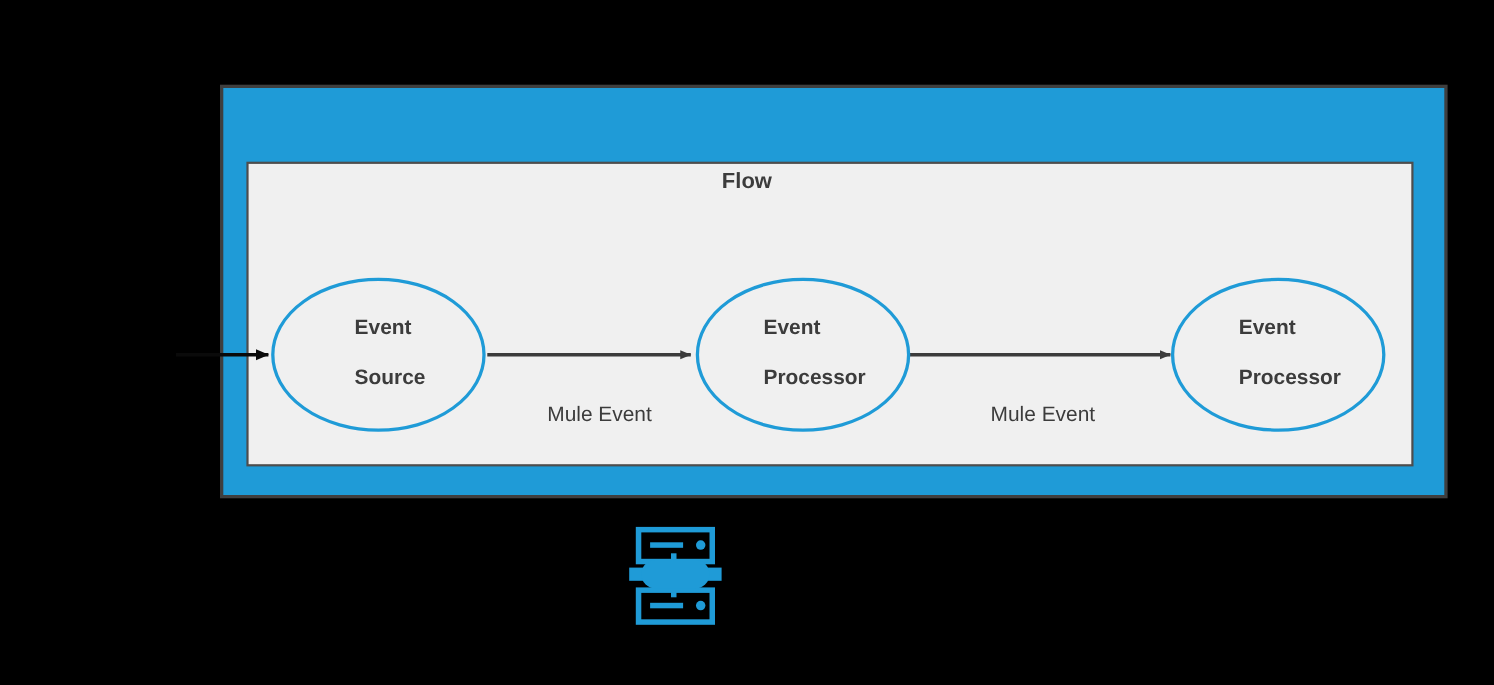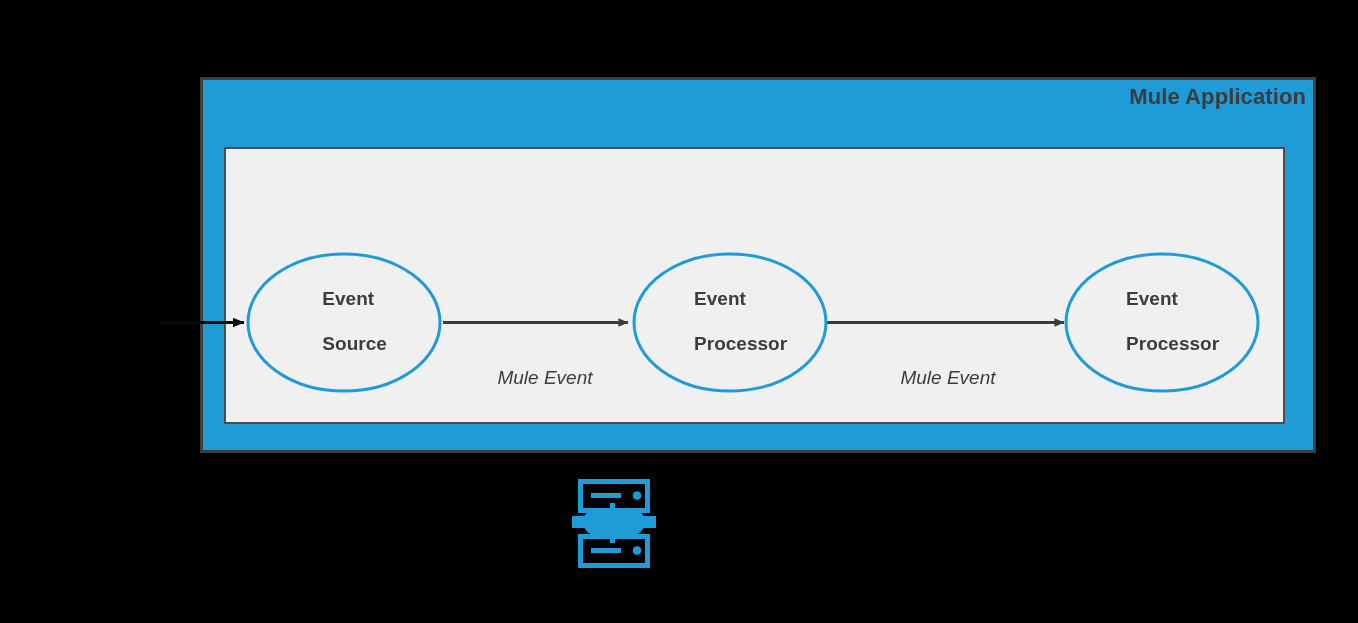--- a/index.html
+++ b/index.html
@@ -63,21 +63,20 @@
     color: #3c3c3c;
     text-align: left;
     transform: translate(-50%, -50%);
   }
   .edge-label {
     font-size: 19px;
     font-weight: normal;
     color: #3c3c3c;
     text-align: center;
     transform: translate(-50%, -50%);
-    font-style: italic;
   }
 </style>
 </head>
 <body>
 
 <div id="canvas">
 
   <svg class="svg-layer" viewBox="0 0 1358 623" xmlns="http://www.w3.org/2000/svg">
 
     <defs>
@@ -117,22 +116,22 @@
       <rect x="580.5" y="536.5" width="67" height="29" fill="none" stroke="#1f9bd7" stroke-width="5"></rect>
       <rect x="591" y="548" width="30" height="5" fill="#1f9bd7"></rect>
       <circle cx="637" cy="550.5" r="4.3" fill="#1f9bd7"></circle>
 
       <rect x="572" y="516" width="18" height="12" fill="#1f9bd7"></rect>
       <rect x="638" y="516" width="18" height="12" fill="#1f9bd7"></rect>
       <rect x="583" y="509" width="62" height="26" rx="13" ry="13" fill="#1f9bd7"></rect>
     </g>
   </svg>
 
-  <div class="txt app-title">Mule Application</div>
 
+  <div class="txt flow-title">Flow</div>
 
   <div class="txt node-label" style="left:344px; top:322px;">
     <span>Event</span><br>
     <span>Source</span>
   </div>
 
   <div class="txt node-label" style="left:730px; top:322px;">
     <span>Event</span><br>
     <span>Processor</span>
   </div>

